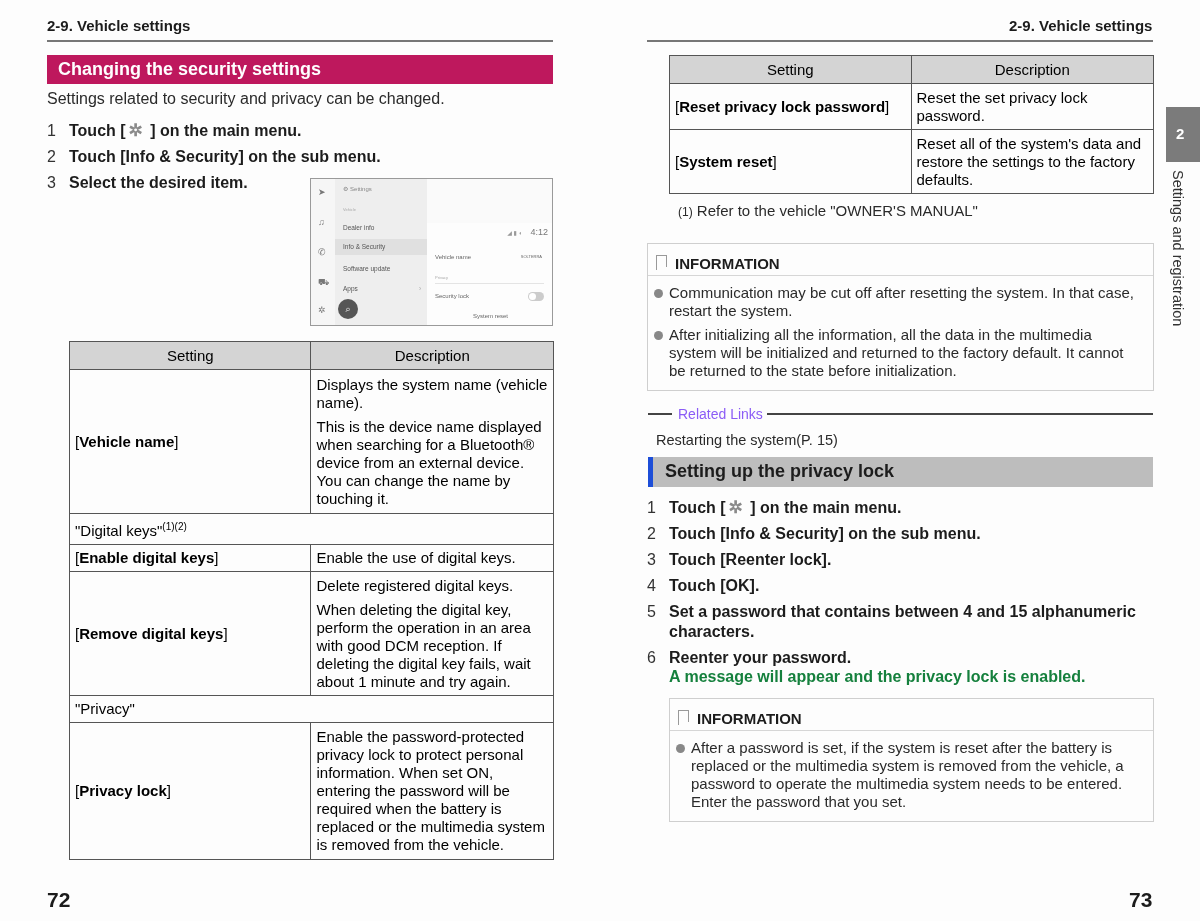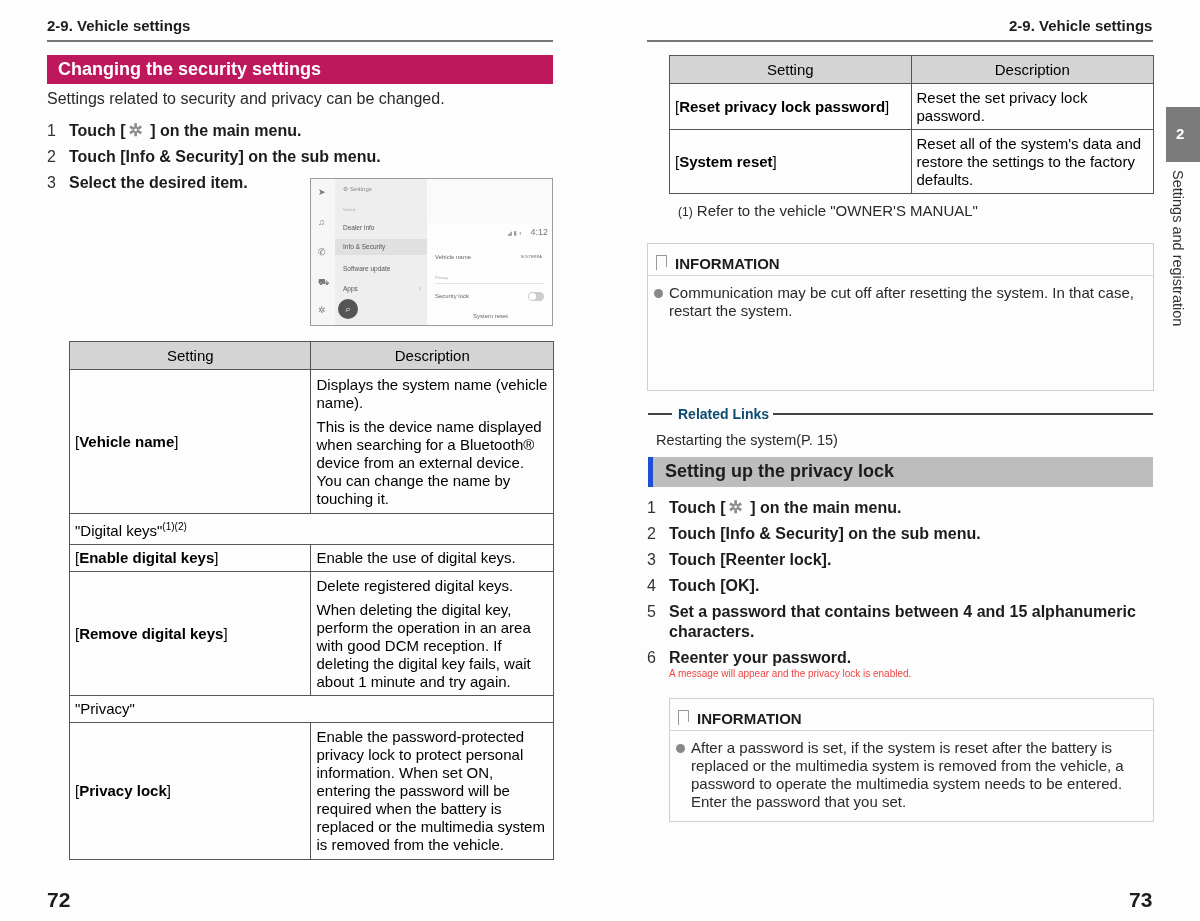--- a/index.html
+++ b/index.html
@@ -13,21 +13,21 @@
   .running-rule { position: absolute; top: 40px; height: 2px; background: #777; }
 
   .section-bar-dark { position: absolute; left: 47px; top: 55px; width: 506px; height: 29px; background: #be185d; color: #fff; font-size: 18px; font-weight: bold; padding: 4px 0 0 11px; }
   .section-bar-light { position: absolute; left: 648px; top: 457px; width: 505px; height: 30px; background: #bdbdbd; color: #1c1c1c; font-size: 18px; font-weight: bold; padding: 4px 0 0 12px; border-left: 5px solid #1d4ed8; }
 
   .intro { position: absolute; left: 47px; top: 90px; font-size: 16px; color: #2a2a2a; }
 
   .steps { position: absolute; list-style: none; }
   .step { display: flex; font-size: 16px; font-weight: bold; color: #1c1c1c; margin-bottom: 6px; line-height: 20px; }
   .step-num { font-weight: normal; width: 22px; flex: none; color: #333; }
-  .step-sub { font-size: 10px; font-weight: normal; color: #ef4444; padding-left: 22px; margin-top: -2px; }
+  .step-sub { font-size: 16px; font-weight: bold; color: #15803d; padding-left: 22px; margin-top: -2px; }
   .gear { display: inline-block; color: #8a8a8a; font-size: 17px; margin: 0 3px; }
 
   
   .screen { position: absolute; left: 310px; top: 178px; width: 243px; height: 148px; border: 1px solid #9a9a9a; background: #fafafa; font-size: 6px; color: #666; overflow: hidden; }
   .scr-rail { position: absolute; left: 0; top: 0; width: 24px; height: 100%; background: #f6f6f6; }
   .scr-rail span { position: absolute; left: 7px; font-size: 9px; color: #777; }
   .scr-menu { position: absolute; left: 24px; top: 0; width: 92px; height: 100%; background: #eeeeee; }
   .scr-menu .mi { position: absolute; left: 8px; font-size: 6.5px; color: #555; }
   .scr-menu .mi.sel { left: 0; width: 92px; padding-left: 8px; background: #e0e0e0; height: 16px; line-height: 16px; }
   .scr-search { position: absolute; left: 27px; top: 120px; width: 20px; height: 20px; border-radius: 50%; background: #555; color: #fff; font-size: 9px; text-align: center; line-height: 20px; }
@@ -53,21 +53,21 @@
   .fn-mark { font-size: 12px; }
 
   .info { position: absolute; border: 1px solid #cfcfcf; background: #fdfdfd; }
   .info-head { height: 32px; border-bottom: 1px solid #d6d6d6; padding: 7px 0 0 8px; font-size: 15px; font-weight: bold; color: #1c1c1c; display: flex; align-items: center; }
   .info-icon { display: inline-block; width: 11px; height: 12px; border: 1.3px solid #999; border-bottom-width: 0; margin-right: 8px; position: relative; top: -2px; }
   .info-icon::after { content: ""; position: absolute; left: -1px; bottom: -3px; width: 4px; height: 4px; border-left: 1.3px solid #999; }
   .info-body { padding: 8px 12px 6px 6px; }
   .bullet { display: flex; font-size: 15px; line-height: 18px; color: #2a2a2a; margin-bottom: 6px; }
   .dot { width: 9px; height: 9px; border-radius: 50%; background: #888; flex: none; margin: 5px 6px 0 0; }
 
-  .related { position: absolute; left: 648px; top: 406px; width: 505px; display: flex; align-items: center; font-size: 14px; font-weight: bold; color: #0c4a6e; }
+  .related { position: absolute; left: 648px; top: 406px; width: 505px; display: flex; align-items: center; font-size: 14px; font-weight: normal; color: #8b5cf6; }
   .related .ln { height: 1.5px; background: #444; }
   .related-link { position: absolute; left: 656px; top: 432px; font-size: 14.5px; color: #2a2a2a; }
 
   .side-tab { position: absolute; left: 1166px; top: 107px; width: 34px; height: 55px; background: #7b7b7b; color: #fff; font-weight: bold; font-size: 15px; padding: 18px 0 0 10px; }
   .side-label { position: absolute; left: 1170px; top: 170px; writing-mode: vertical-rl; font-size: 14.5px; color: #333; }
 
   .folio { position: absolute; top: 888px; font-size: 21px; font-weight: 900; color: #1c1c1c; }
 </style>
 </head>
 <body>
@@ -207,20 +207,24 @@
 <div class="info" style="left:647px;top:243px;width:507px;height:148px;">
   <div class="info-head">
       <span class="info-icon"></span>
       <span>INFORMATION</span>
     </div>
   <div class="info-body">
     <div class="bullet">
         <span class="dot"></span>
         <span>Communication may be cut off after resetting the system. In that case, restart the system.</span>
       </div>
+    <div class="bullet">
+        <span class="dot"></span>
+        <span>After initializing all the information, all the data in the multimedia system will be initialized and returned to the factory default. It cannot be returned to the state before initialization.</span>
+      </div>
   </div>
 </div>
 
 <div class="related">
   <span class="ln" style="width:24px;margin-right:6px"></span>
   <span>Related Links</span>
   <span class="ln" style="flex:1;margin-left:4px"></span>
 </div>
 <div class="related-link">Restarting the system(P. 15)</div>
 

